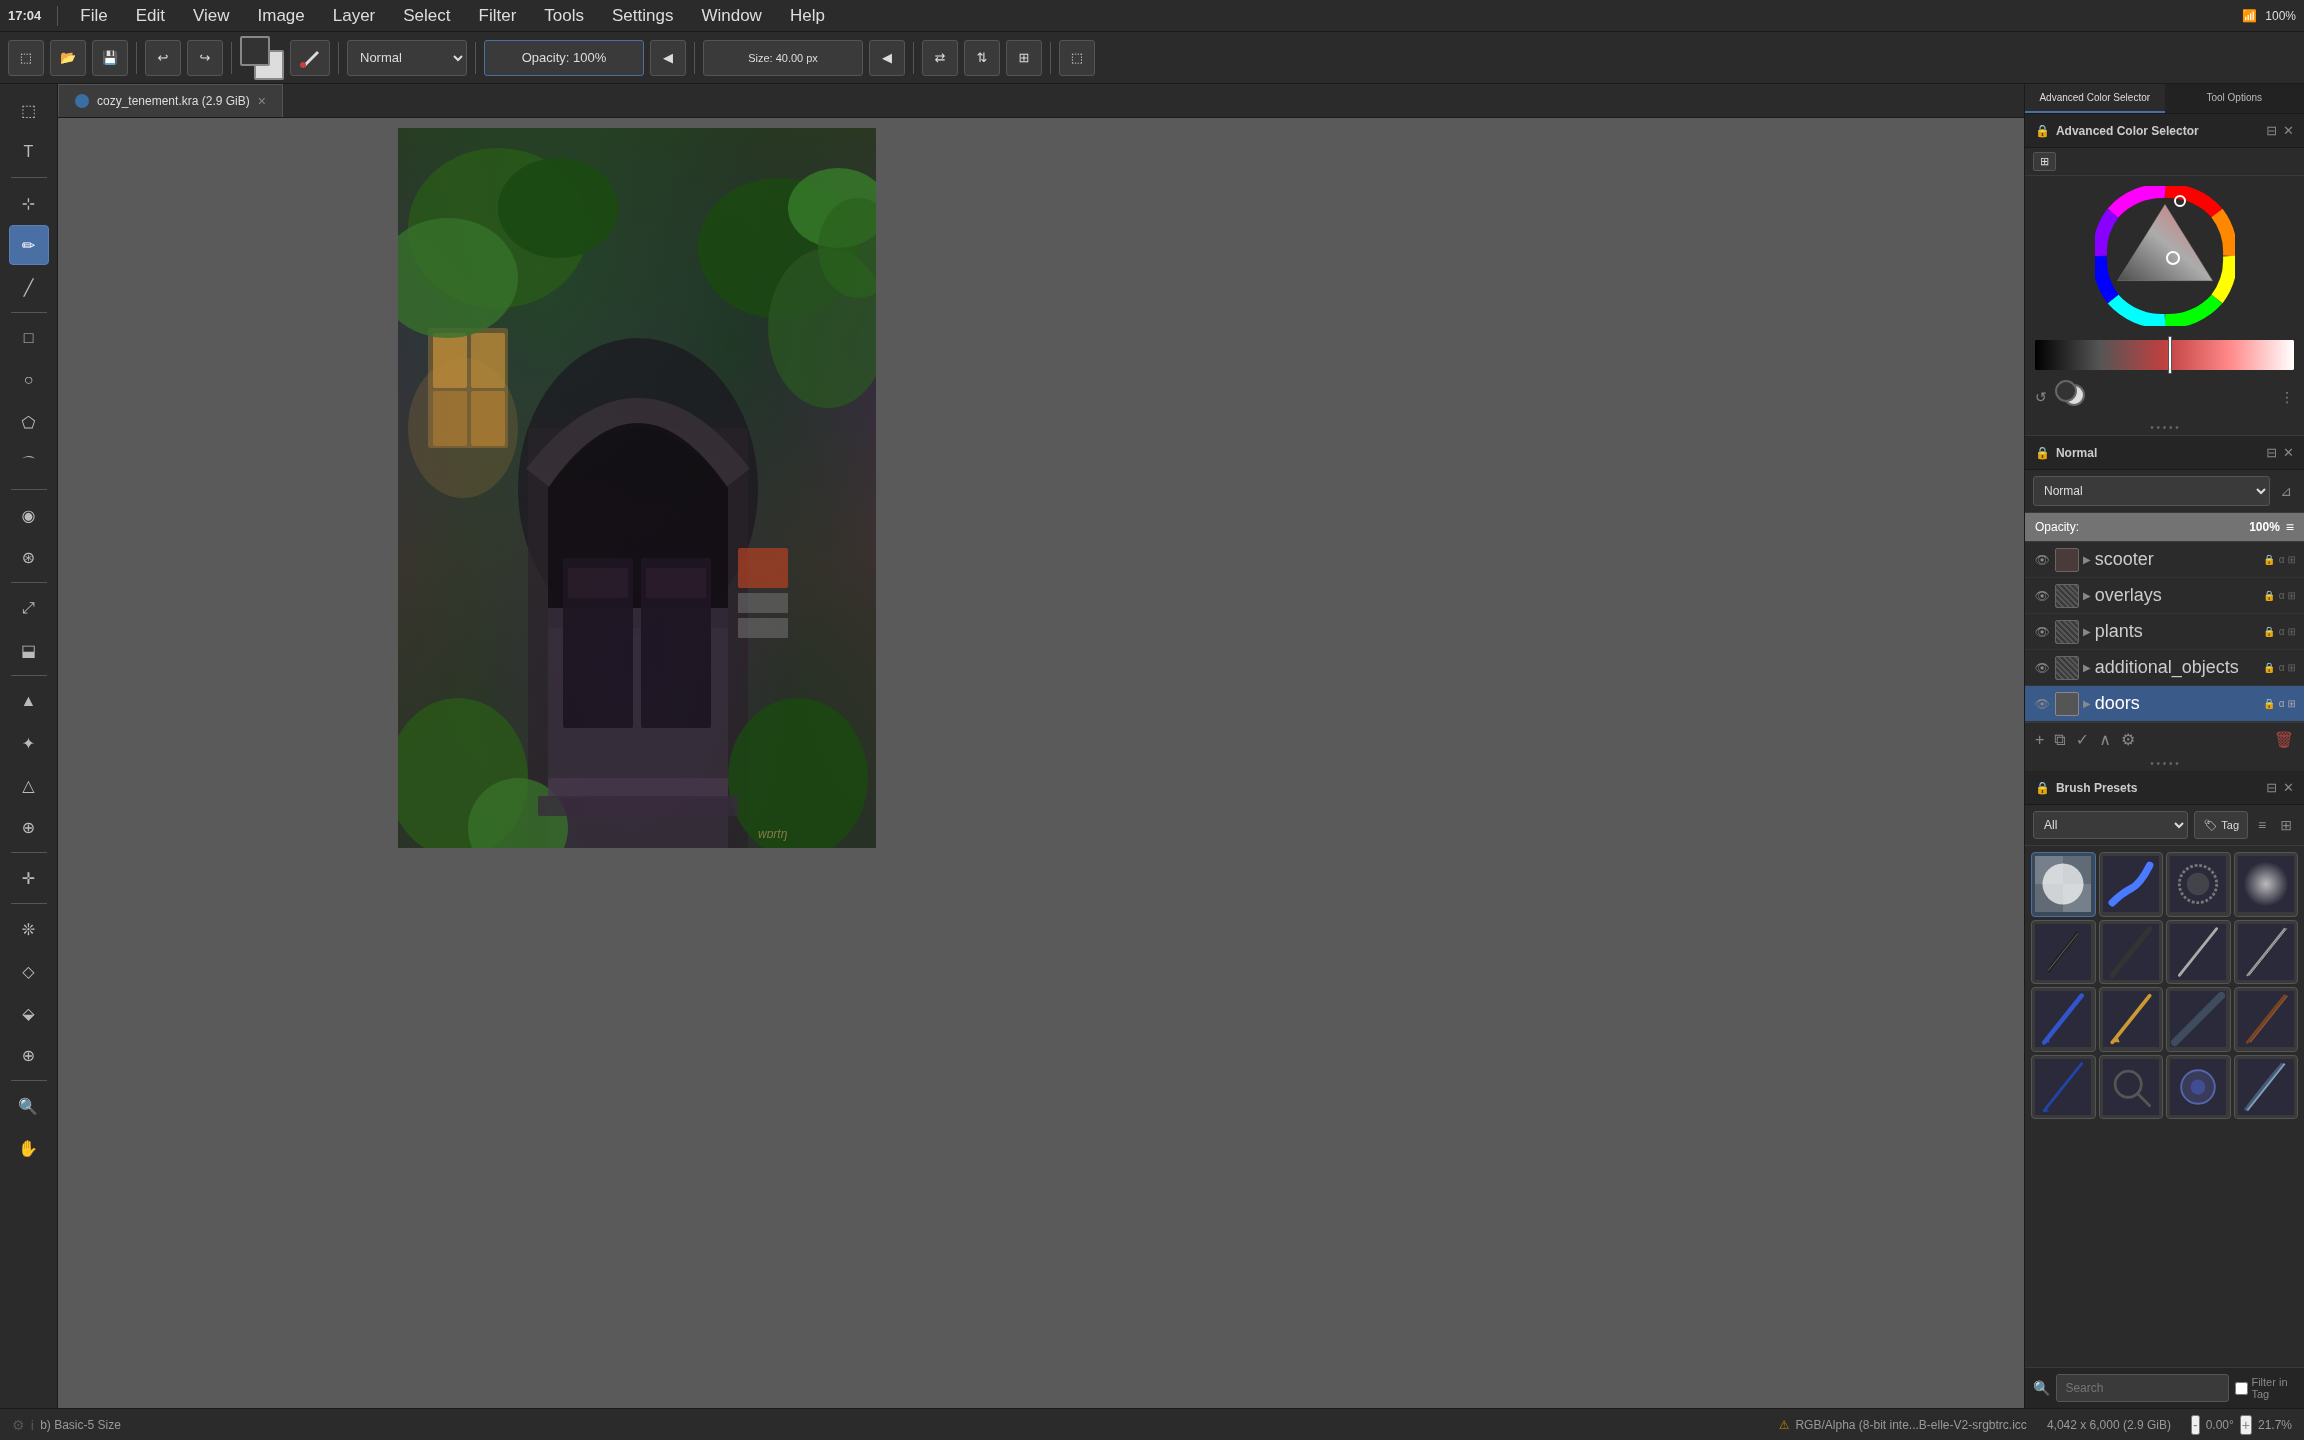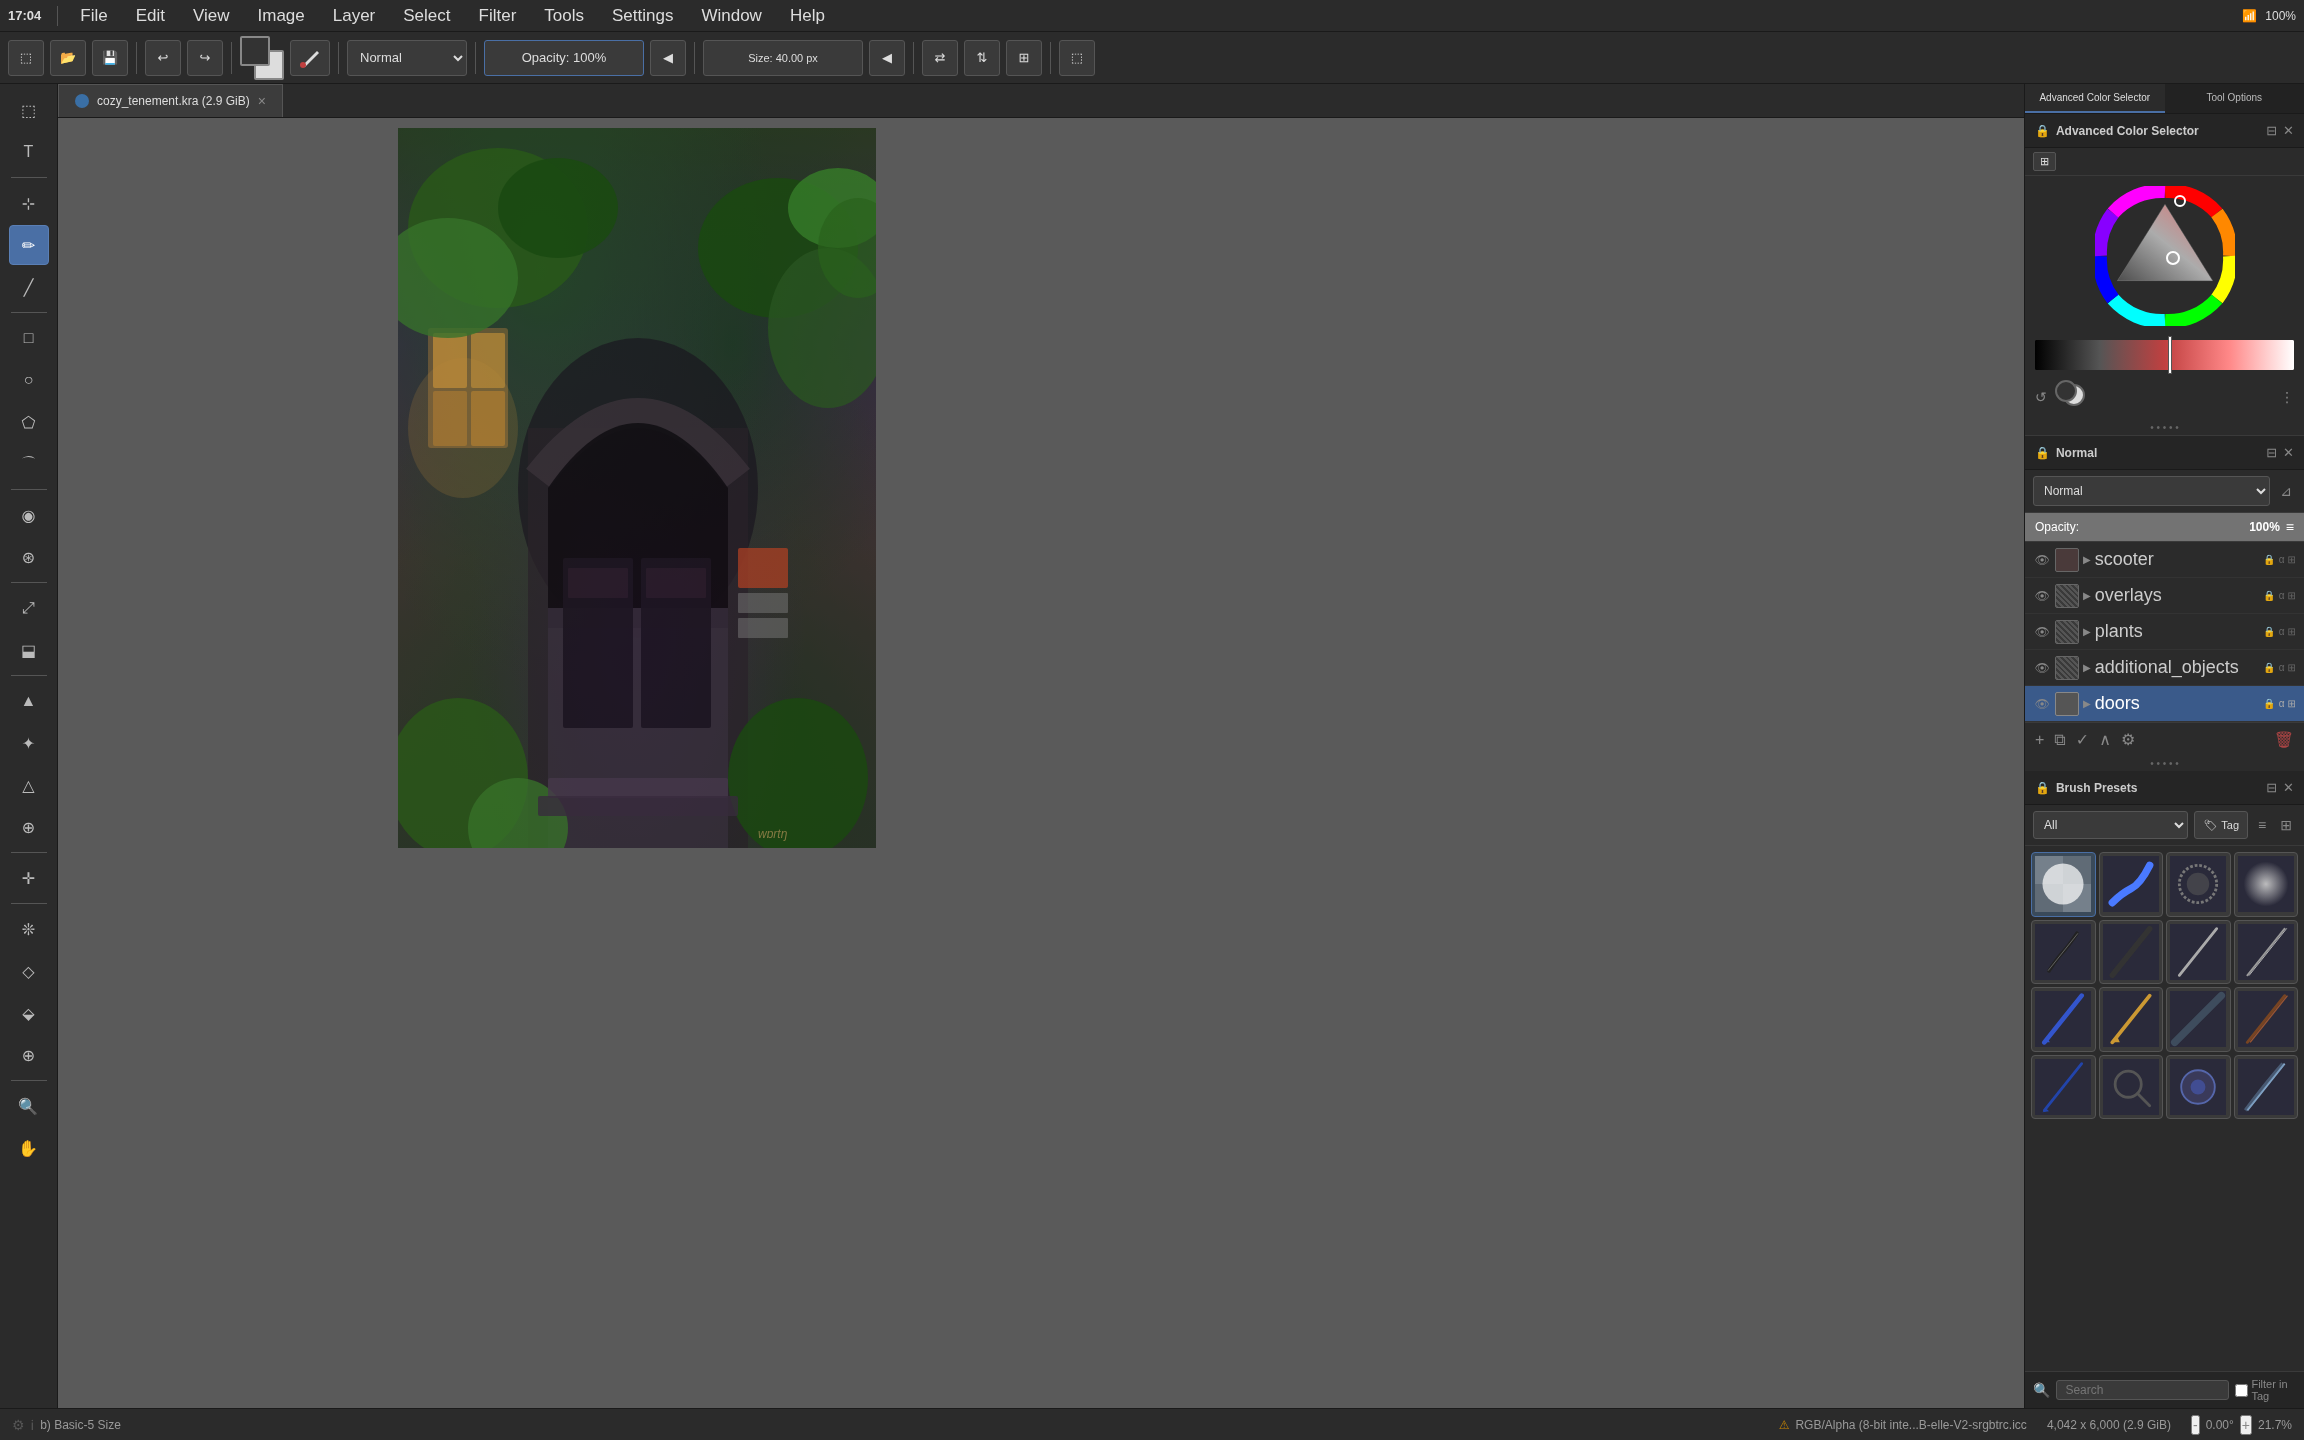--- a/index.html
+++ b/index.html
@@ -527,21 +527,21 @@
       background: #252525;
       flex-shrink: 0;
     }
     .brush-search-input {
       flex: 1;
       background: #3a3a3a;
       border: 1px solid #555;
       border-radius: 3px;
       color: #e5e5e5;
       padding: 4px 8px;
-      height: 20px;
+      height: 28px;
       font-size: 12px;
     }
     .brush-search-icon {
       color: #888;
       font-size: 14px;
     }
     .brush-filter-tag-btn {
       background: transparent;
       border: none;
       color: #888;

